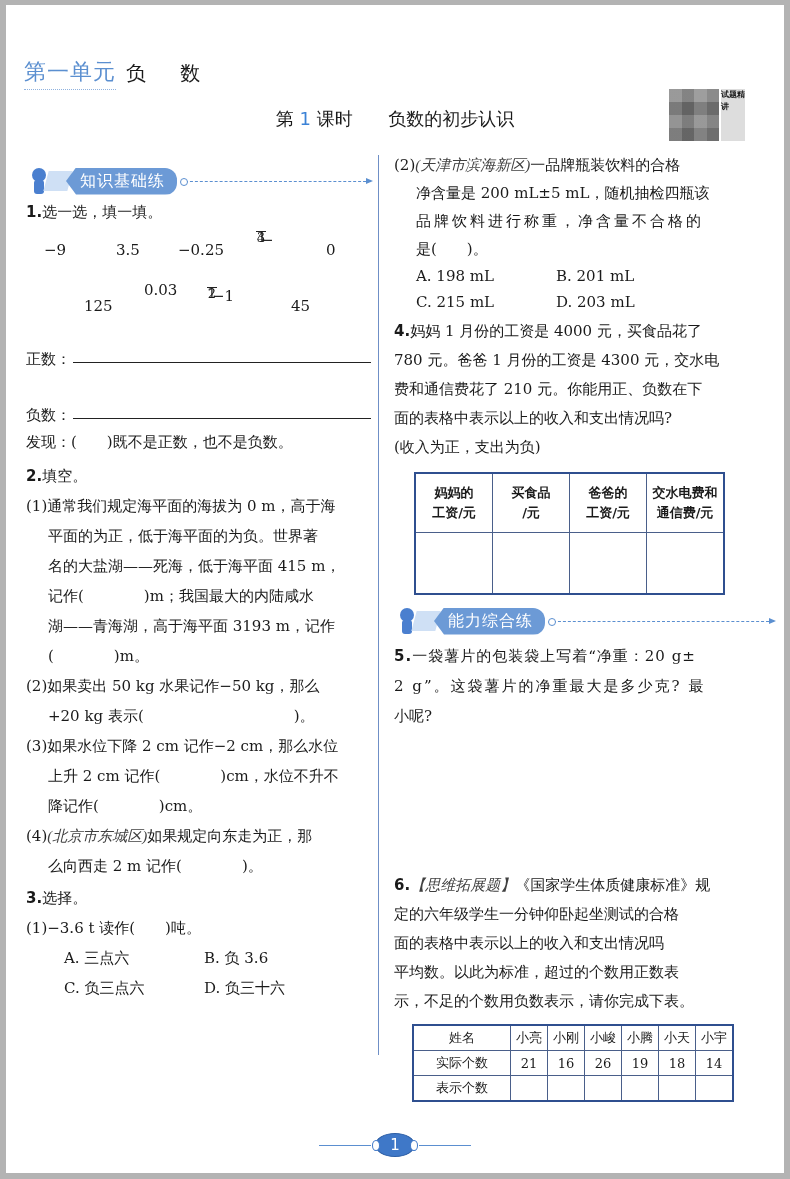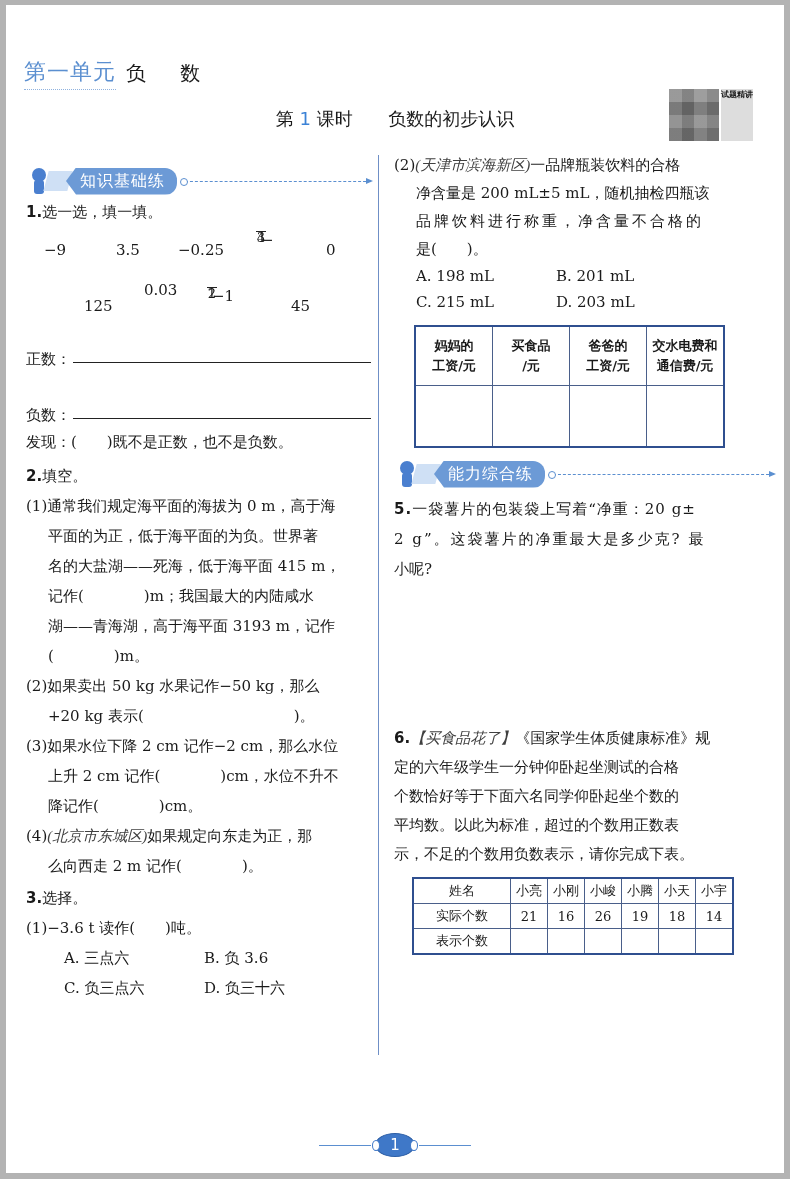--- a/index.html
+++ b/index.html
@@ -31,21 +31,21 @@
   .qr { position: absolute; left: 663px; top: 84px; display: flex; }
   .qr-box {
     width: 50px; height: 52px;
     background: linear-gradient(90deg, #888 0 25%, #6e6e6e 25% 50%, #8d8d8d 50% 75%, #777 75%);
     position: relative;
   }
   .qr-box::after {
     content: ""; position: absolute; inset: 0;
     background: linear-gradient(180deg, rgba(255,255,255,.15) 0 25%, rgba(0,0,0,.1) 25% 50%, rgba(255,255,255,.1) 50% 75%, rgba(0,0,0,.08) 75%);
   }
-  .qr-text { font-family: "DejaVu Sans", sans-serif; font-size: 8px; font-weight: bold; line-height: 12px; width: 32px; margin-left: 2px; background:#ddd; }
+  .qr-text { font-family: "DejaVu Sans", sans-serif; font-size: 8px; font-weight: bold; line-height: 12px; width: 24px; margin-left: 2px; background:#ddd; }
 
   .col-divider { position: absolute; left: 372px; top: 150px; width: 1px; height: 900px; background: #6f8fc6; }
 
   .left { position: absolute; left: 20px; top: 160px; width: 345px; }
   .right { position: absolute; left: 388px; top: 146px; width: 380px; }
 
   .section-header { position: relative; height: 32px; display: flex; align-items: center; }
   .mascot { width: 30px; height: 30px; position: relative; }
   .mascot .head { position: absolute; left: 6px; top: 2px; width: 14px; height: 14px; border-radius: 50%; background: #4a7fcf; }
   .mascot .body { position: absolute; left: 8px; top: 14px; width: 10px; height: 14px; background: #4a7fcf; border-radius: 3px; }
@@ -213,20 +213,27 @@
       <div class="indent" style="letter-spacing:3px">品牌饮料进行称重，净含量不合格的</div>
       <div class="indent">是(　　)。</div>
     </div>
     <div class="opts-r">
       <span>A. 198 mL</span>
       <span>B. 201 mL</span>
       <span>C. 215 mL</span>
       <span>D. 203 mL</span>
     </div>
 
+    <div class="q" style="line-height:29px;margin-top:2px">
+      <div><span class="qnum">4.</span><span>妈妈 1 月份的工资是 4000 元，买食品花了</span></div>
+      <div>780 元。爸爸 1 月份的工资是 4300 元，交水电</div>
+      <div>费和通信费花了 210 元。你能用正、负数在下</div>
+      <div>面的表格中表示以上的收入和支出情况吗?</div>
+      <div>(收入为正，支出为负)</div>
+    </div>
     <table class="t t4" style="margin:10px 0 0 20px">
       <tbody>
           <tr>
         <td>
               <div>妈妈的</div>
               <div>工资/元</div>
             </td>
         <td>
               <div>买食品</div>
               <div>/元</div>
@@ -260,23 +267,23 @@
     </div>
 
     <div class="q" style="line-height:30px;margin-top:4px">
       <div style="letter-spacing:1px"><span class="qnum">5.</span><span>一袋薯片的包装袋上写着“净重：20 g±</span></div>
       <div style="letter-spacing:2px">2 g”。这袋薯片的净重最大是多少克? 最</div>
       <div>小呢?</div>
     </div>
     <div style="height:140px"></div>
 
     <div class="q" style="line-height:29px">
-      <div><span class="qnum">6.</span><span class="region">【买食品花了】</span><span>《国家学生体质健康标准》规</span></div>
+      <div><span class="qnum">6.</span><span class="region">【思维拓展题】</span><span>《国家学生体质健康标准》规</span></div>
       <div>定的六年级学生一分钟仰卧起坐测试的合格</div>
-      <div>个数恰好等于下面六名同学仰卧起坐个数的</div>
+      <div>面的表格中表示以上的收入和支出情况吗</div>
       <div>平均数。以此为标准，超过的个数用正数表</div>
       <div>示，不足的个数用负数表示，请你完成下表。</div>
     </div>
     <table class="t t6" style="margin:8px 0 0 18px">
       <tbody>
           <tr>
         <td class="hd">姓名</td>
         <td class="c">小亮</td>
         <td class="c">小刚</td>
         <td class="c">小峻</td>

